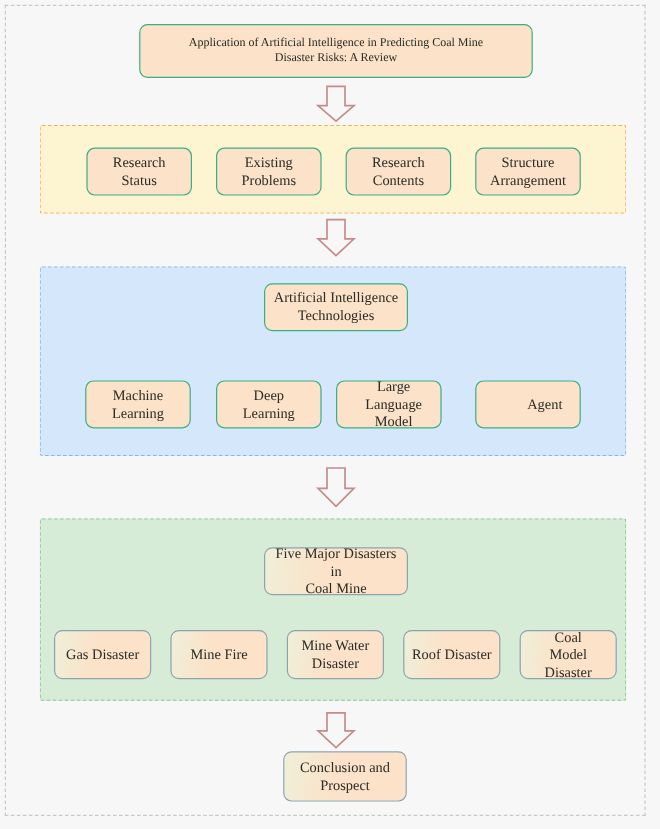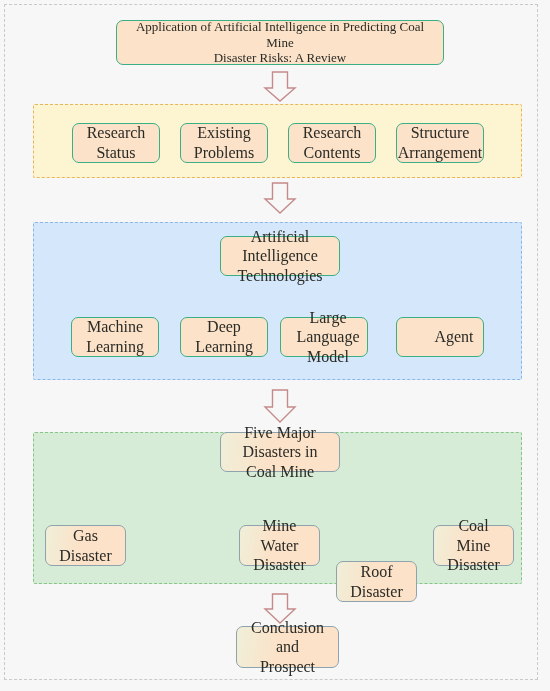--- a/index.html
+++ b/index.html
@@ -34,35 +34,35 @@
     box-sizing: border-box;
     background: #fbe2c8;
     border: 1.4px solid #3aaf84;
     border-radius: 7px;
     color: #2b2b26;
     display: flex;
     align-items: center;
     justify-content: center;
     text-align: center;
     line-height: 1.22;
-    font-size: 16px;
+    font-size: 12px;
     padding: 2px 4px;
     white-space: pre-line;
   }
   .node.green-border { border-color: #3aaf84; }
   .node.gray-border  {
     border-color: #8fa3ae;
     background: linear-gradient(100deg, #f0efd9 0%, #fbe2c8 42%, #fbe2c8 100%);
   }
 
   
   #title-box {
     left: 116px; top: 20px;
     width: 328px; height: 45px;
-    font-size: 13px;
+    font-size: 10px;
   }
 
   
   .panel {
     position: absolute;
     box-sizing: border-box;
     border-radius: 2px;
   }
   #panel-overview {
     left: 33px; top: 104px;
@@ -96,28 +96,28 @@
     width: 120px; height: 40px; font-family: Liberation Serif, serif;
   }
   .ai-box { top: 317px; width: 88px; height: 40px; }
   #ai-0 { left: 71px; }
   #ai-1 { left: 180px; font-family: Liberation Serif, serif; }
   #ai-2 { left: 280px; padding-left: 12px; }
   #ai-3 { left: 396px; padding-left: 32px; }
 
   
   #dis-root {
-    left: 220px; top: 432px;
+    left: 220px; top: 456px;
     width: 120px; height: 40px;
   }
   .dis-box { top: 525px; width: 81px; height: 41px; }
   #dis-0 { left: 45px; }
   #dis-1 { left: 142px; }
   #dis-2 { left: 239px; }
-  #dis-3 { left: 336px; margin-top: 36px; }
+  #dis-3 { left: 336px; }
   #dis-4 { left: 433px; }
 
   
   #concl-box {
     left: 236px; top: 626px;
     width: 103px; height: 42px;
   }
 
   
   #wires {
@@ -205,21 +205,22 @@
   <div class="node green-border ai-box" id="ai-1">Deep
 Learning</div>
   <div class="node green-border ai-box" id="ai-2">Large Language
 Model</div>
   <div class="node green-border ai-box" id="ai-3">Agent</div>
 
   <div class="panel" id="panel-disaster"></div>
   <div class="node gray-border" id="dis-root">Five Major Disasters in
 Coal Mine</div>
   <div class="node gray-border dis-box" id="dis-0">Gas Disaster</div>
+  <div class="node gray-border dis-box" id="dis-1">Mine Fire</div>
   <div class="node gray-border dis-box" id="dis-2">Mine Water
 Disaster</div>
   <div class="node gray-border dis-box" id="dis-3">Roof Disaster</div>
   <div class="node gray-border dis-box" id="dis-4">Coal
-Mine Disaster</div>
+Model Disaster</div>
 
   <div class="node gray-border" id="concl-box">Conclusion and
 Prospect</div>
 </div>
 
 </body></html>

